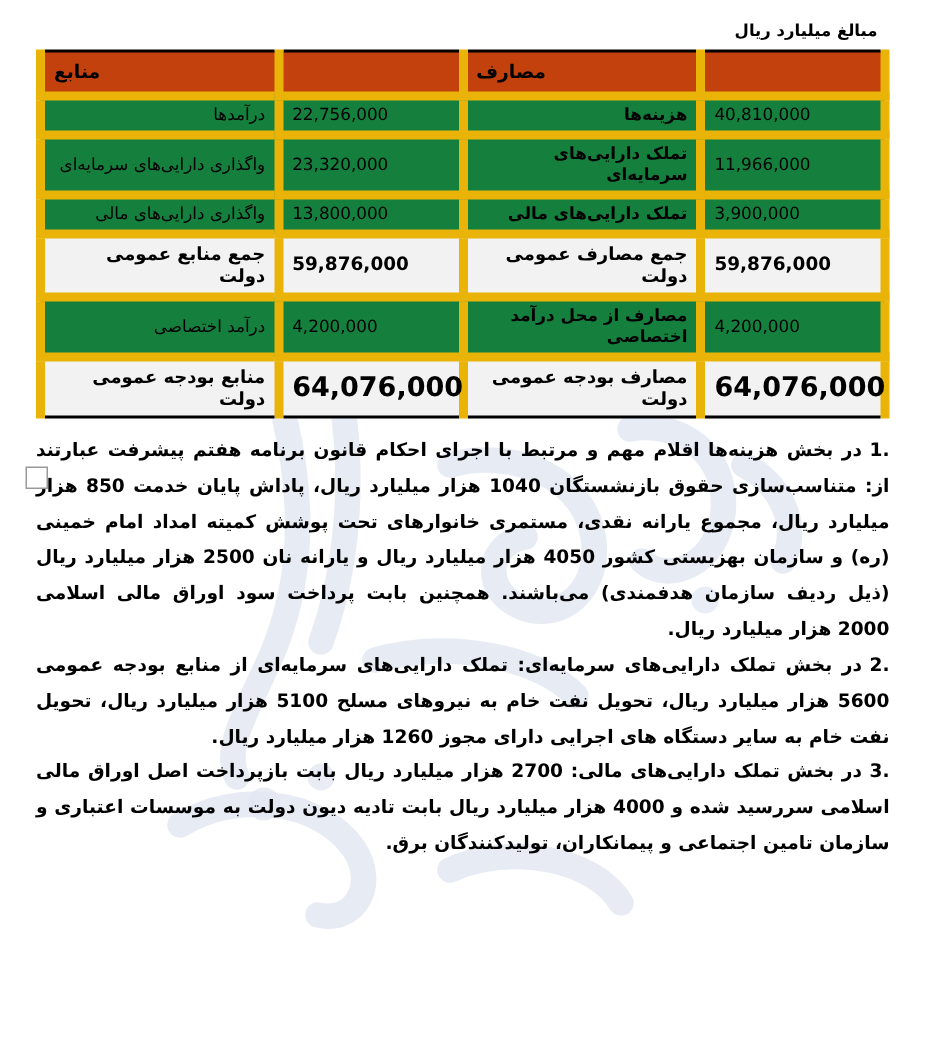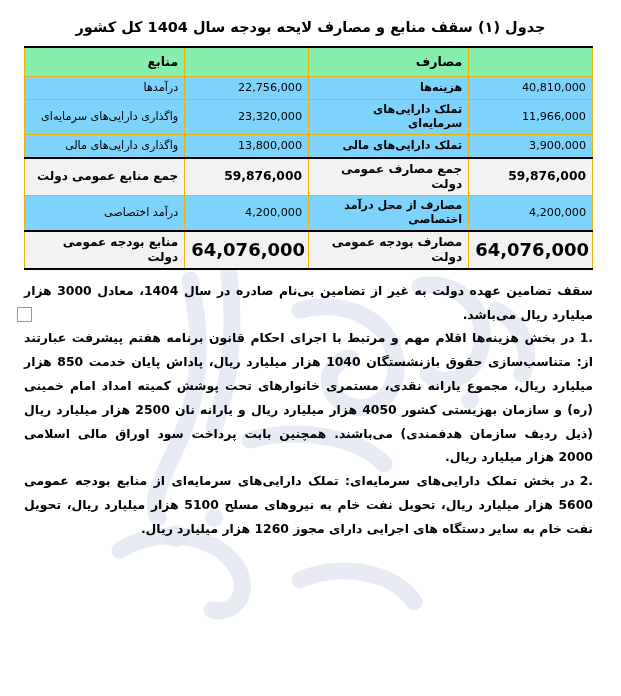--- a/index.html
+++ b/index.html
@@ -62,42 +62,42 @@
     margin: 0 28px 0 24px;
   }
   table.budget {
     width: 100%;
     border-collapse: collapse;
     table-layout: fixed;
     background: #ffffff;
   }
   table.budget td,
   table.budget th {
-    border: 1px solid #eab308;
+    border: 6px solid #eab308;
     padding: 3px 6px;
     font-size: 11.2px;
     line-height: 1.25;
     vertical-align: middle;
     height: 23px;
     box-sizing: border-box;
-    background: #7dd3fc;
+    background: #15803d;
   }
   table.budget thead th {
-    background: #86efac;
+    background: #c2410c;
     font-weight: bold;
     font-size: 12.5px;
-    text-align: right;
+    text-align: left;
     height: 30px;
   }
   .c-label {
     text-align: right;
     width: 28.2%;
   }
   .c-value {
-    text-align: right;
+    text-align: left;
     width: 21.8%;
     font-family: "DejaVu Sans", "Liberation Sans", sans-serif;
     direction: ltr;
   }
   tr.total td {
     background: #f2f2f2;
     font-weight: bold;
     font-size: 12px;
   }
   tr.total td.c-value { font-size: 12.3px; }
@@ -173,22 +173,22 @@
     <g fill="#ccd4e8" opacity="0.8">
       <circle cx="176" cy="286" r="11"></circle>
       <circle cx="214" cy="268" r="9"></circle>
       <circle cx="470" cy="150" r="9"></circle>
     </g>
   </svg>
 </div>
 
 <div id="page">
 
-  <h1 class="doc-title">جدول (۱) سقف منابع و مصارف لایحه بودجه سال 1404 کل کشور</h1>
-
+
+  <div class="units-caption">مبالغ میلیارد ریال</div>
 
   <div class="budget-table-wrap">
     <table class="budget">
       <thead>
         <tr>
           <th class="c-value edge-l"></th>
           <th class="c-label sep-left">مصارف</th>
           <th class="c-value"></th>
           <th class="c-label edge-r">منابع</th>
         </tr>
@@ -237,26 +237,28 @@
           <td class="c-label edge-r">منابع بودجه عمومی دولت</td>
         </tr>
       </tbody>
     </table>
   </div>
 
   <div class="margin-square"></div>
 
   <div class="body-copy">
 
-    <p class="para">سقف تضامین عهده دولت به غیر از تضامین بی‌نام صادره در سال 1404، معادل 3000 هزار میلیارد ریال می‌باشد.</p>
 
 
     <p class="para tight numbered">
       <span class="num-prefix">1.</span><span>در بخش هزینه‌ها اقلام مهم و مرتبط با اجرای احکام قانون برنامه هفتم پیشرفت عبارتند از: متناسب‌سازی حقوق بازنشستگان 1040 هزار میلیارد ریال، پاداش پایان خدمت 850 هزار میلیارد ریال، مجموع یارانه نقدی، مستمری خانوارهای تحت پوشش کمیته امداد امام خمینی (ره) و سازمان بهزیستی کشور 4050 هزار میلیارد ریال و یارانه نان 2500 هزار میلیارد ریال (ذیل ردیف سازمان هدفمندی) می‌باشند. همچنین بابت پرداخت سود اوراق مالی اسلامی 2000 هزار میلیارد ریال.</span>
     </p>
 
     <p class="para numbered">
       <span class="num-prefix">2.</span><span>در بخش تملک دارایی‌های سرمایه‌ای: تملک دارایی‌های سرمایه‌ای از منابع بودجه عمومی 5600 هزار میلیارد ریال، تحویل نفت خام به نیروهای مسلح 5100 هزار میلیارد ریال، تحویل نفت خام به سایر دستگاه های اجرایی دارای مجوز 1260 هزار میلیارد ریال.</span>
     </p>
 
+    <p class="para numbered">
+      <span class="num-prefix">3.</span><span>در بخش تملک دارایی‌های مالی: 2700 هزار میلیارد ریال بابت بازپرداخت اصل اوراق مالی اسلامی سررسید شده و 4000 هزار میلیارد ریال بابت تادیه دیون دولت به موسسات اعتباری و سازمان تامین اجتماعی و پیمانکاران، تولیدکنندگان برق.</span>
+    </p>
 
   </div>
 </div>
 
 </body></html>

